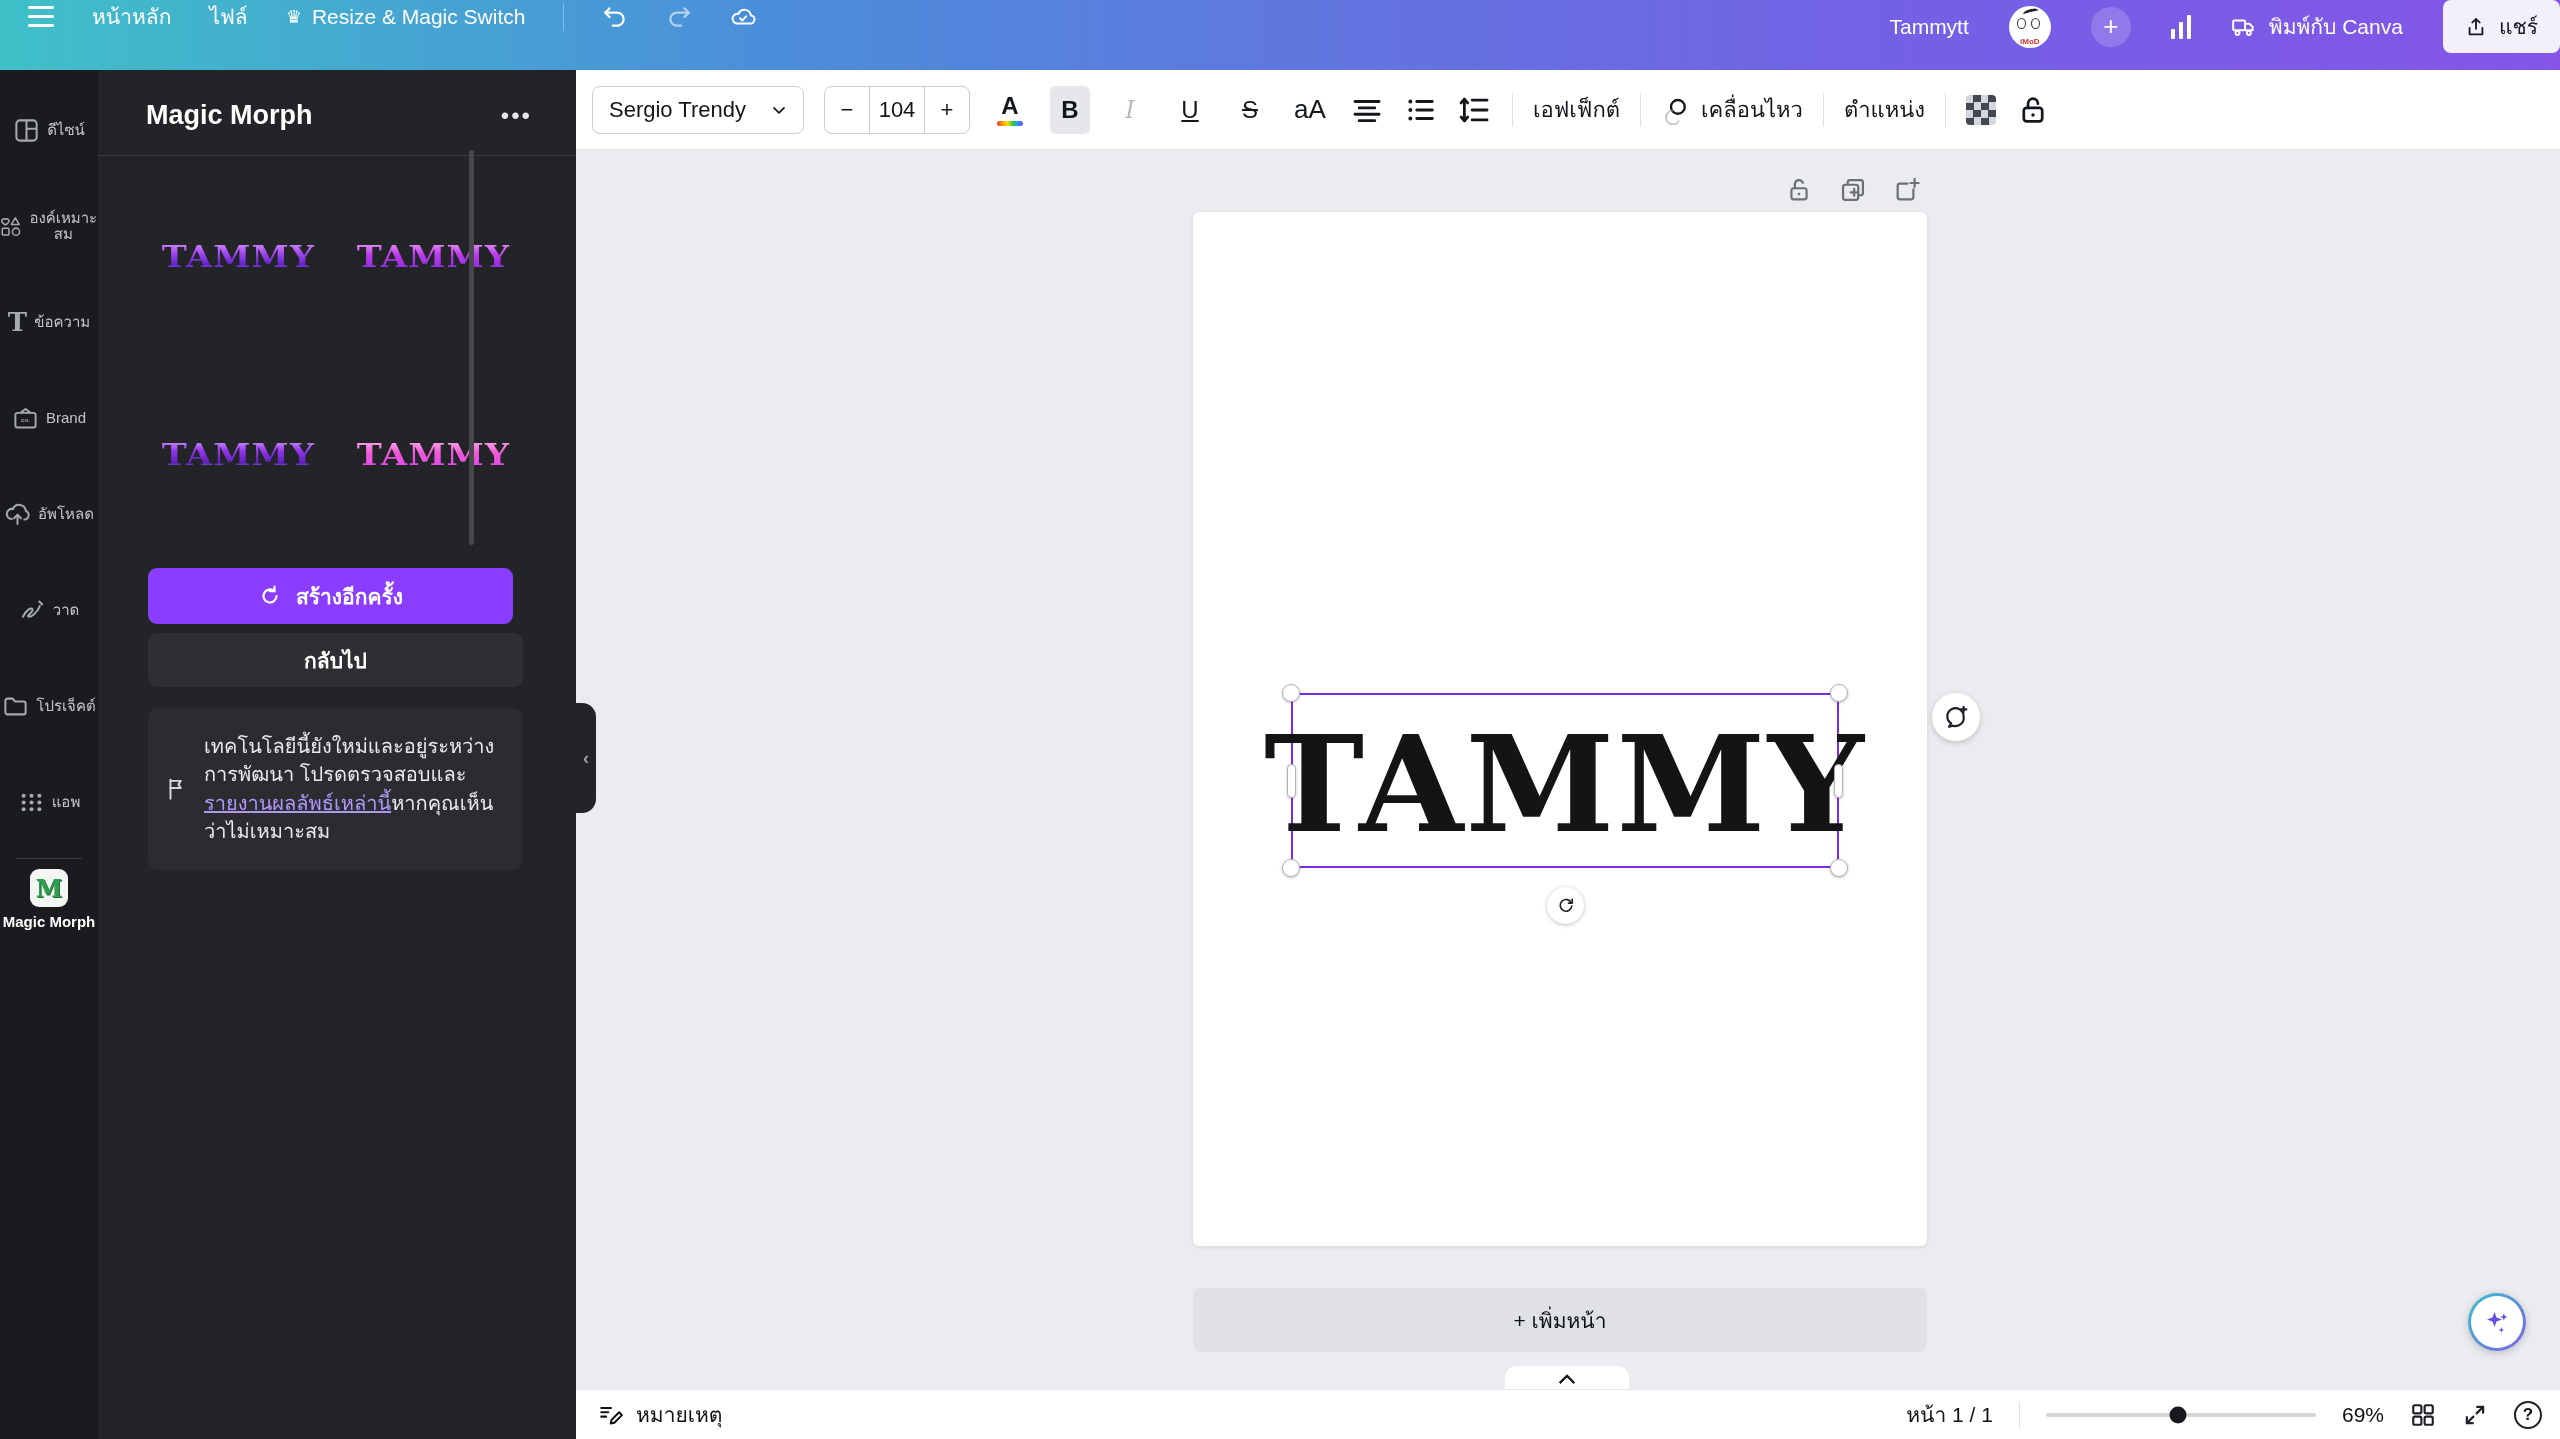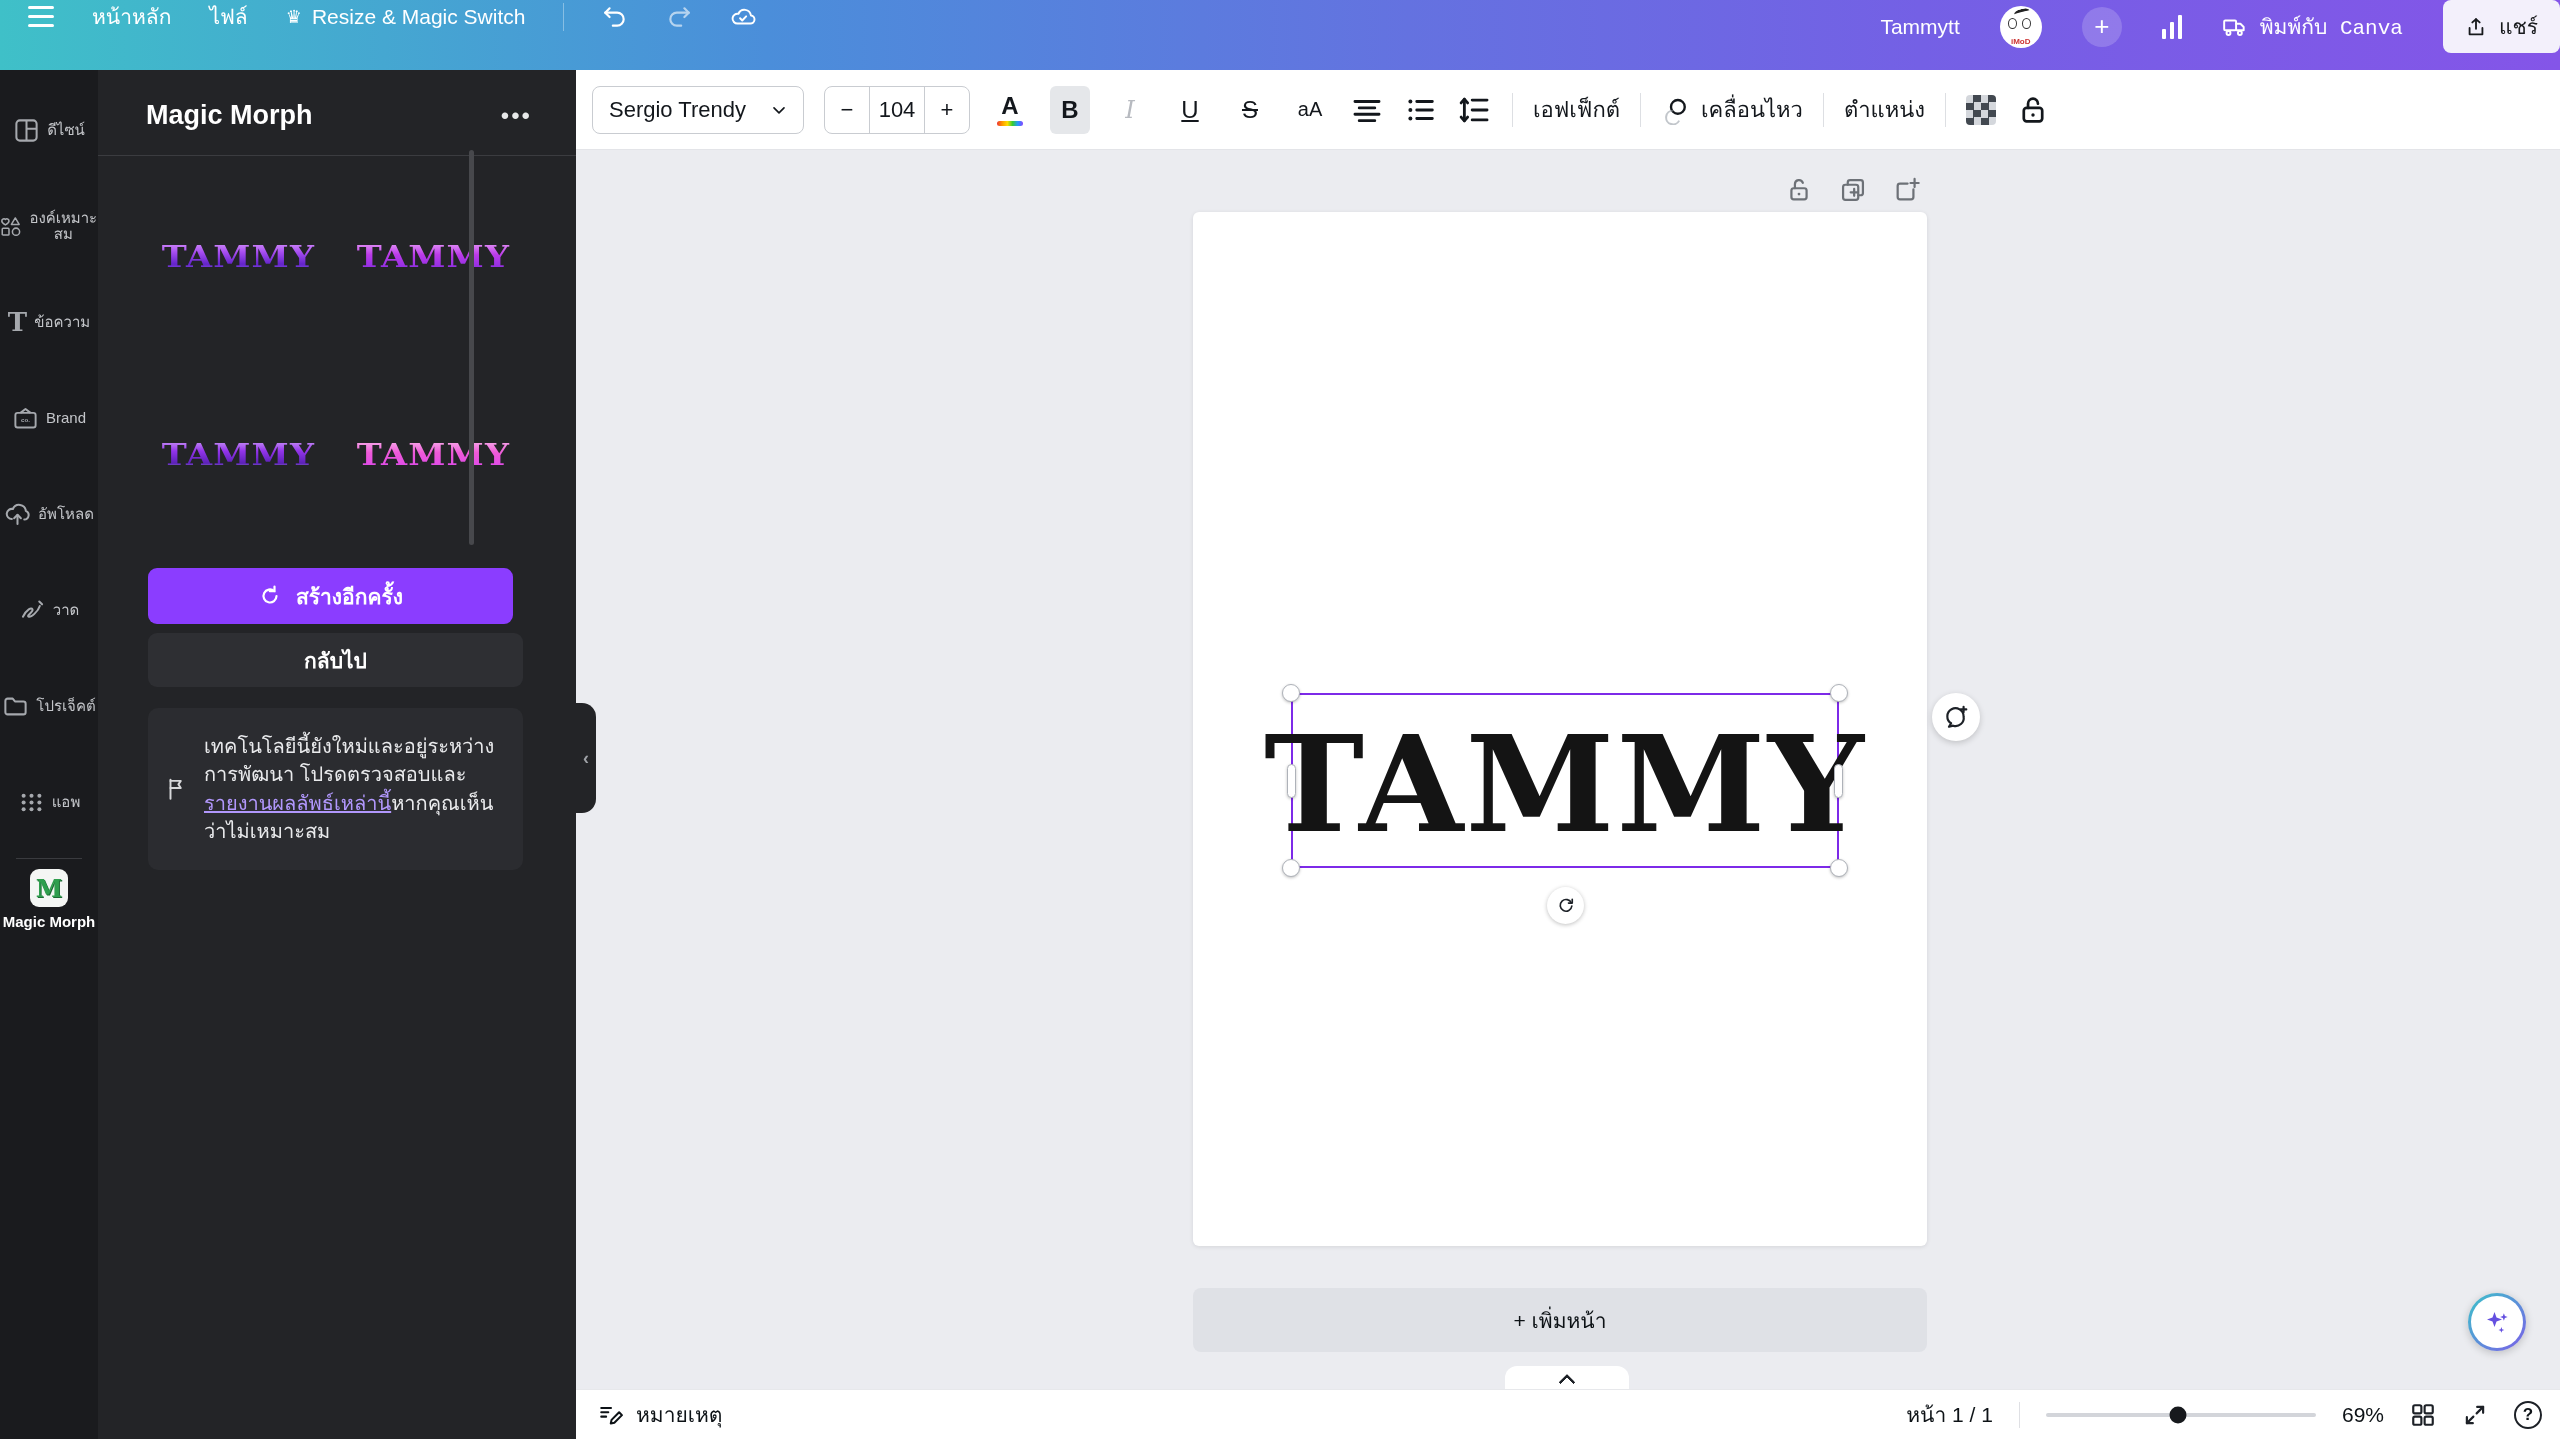--- a/index.html
+++ b/index.html
@@ -23,21 +23,21 @@
   .tb-right { margin-left:auto; display:flex; align-items:center; gap:40px; }
   .avatar { width:42px; height:42px; border-radius:50%; background:#fff; overflow:hidden; position:relative; cursor:pointer; }
   .avatar .eyes { position:absolute; top:12px; left:8px; display:flex; gap:5px; }
   .avatar .eyes i { width:9px; height:11px; border:1.5px solid #333; border-radius:50%; background:#fff; }
   .avatar .brow { position:absolute; top:3px; left:14px; width:16px; height:7px; border-top:3px solid #222; border-radius:50%; transform:rotate(-15deg); }
   .avatar .imod { position:absolute; bottom:2px; left:0; right:0; text-align:center; font-size:8px; font-weight:bold; color:#c33; }
   .plus-btn { width:40px; height:40px; border-radius:50%; background:rgba(255,255,255,.18); color:#fff;
     font-size:26px; display:flex; align-items:center; justify-content:center; cursor:pointer; }
   .bars { display:flex; align-items:flex-end; gap:4px; height:24px; cursor:pointer; }
   .bars i { width:4px; background:#fff; border-radius:1px; }
-  .print-btn { display:flex; align-items:center; gap:12px; font-size:21px; cursor:pointer;font-family:Liberation Mono, monospace; }
+  .print-btn { display:flex; align-items:center; gap:12px; font-size:21px; cursor:pointer; }
   .share-btn { display:flex; align-items:center; gap:12px; background:#f3f0fb; color:#17191c;
     font-size:21px; font-weight:normal; border-radius:8px; padding:10px 22px; cursor:pointer; }
 
   
   .sidebar { left:0; top:70px; width:98px; height:1369px; background:#1a1b1e; color:#b9bbbf;
     display:flex; flex-direction:column; align-items:center; padding-top:12px; }
   .sb-item { width:98px; height:96px; display:flex; flex-direction:row; align-items:center; justify-content:center;
     gap:7px; cursor:pointer; }
   .sb-item svg, .sb-item .t-glyph { color:#a6a9ae; }
   .sb-label { font-size:15px; color:#c3c5c9; text-align:center; line-height:1.05; }
@@ -88,21 +88,21 @@
   .fmt { width:40px; height:48px; display:flex; align-items:center; justify-content:center; font-size:24px; cursor:pointer;
     border-radius:6px; position:relative; }
   .fmt-color { display:flex; flex-direction:column; align-items:center; justify-content:center; gap:3px; }
   .fmt-color .a { font-size:24px; font-weight:bold; line-height:1; }
   .rainbow { width:26px; height:5px; border-radius:3px;
     background:linear-gradient(90deg,#e33,#f90,#fd0,#3c3,#29f,#84f); }
   .fmt-bold { background:#e5e7ea; font-weight:bold; }
   .fmt-italic { font-family:"DejaVu Serif",serif; font-style:italic; color:#b7bac0; }
   .fmt-under { text-decoration:underline; }
   .fmt-strike { text-decoration:line-through; }
-  .fmt-case { font-size:20px; }
+  .fmt-case { font-size:26px; }
   .tbi { width:34px; height:34px; color:#13171c; cursor:pointer; }
   .tool-sep { width:1px; height:34px; background:#dddfe3; }
   .tool-label { font-size:22px; cursor:pointer; }
   .tool-group { display:flex; align-items:center; gap:10px; cursor:pointer; }
   .checker { width:30px; height:30px; border-radius:4px; cursor:pointer;
     background:repeating-conic-gradient(#424850 0% 25%, #d4d7dc 0% 50%); background-size:15px 15px; }
 
   
   .page-controls { position:absolute; left:1785px; top:176px; display:flex; gap:26px; color:#6d7177; }
   .pc-icon { width:28px; height:28px; cursor:pointer; }

